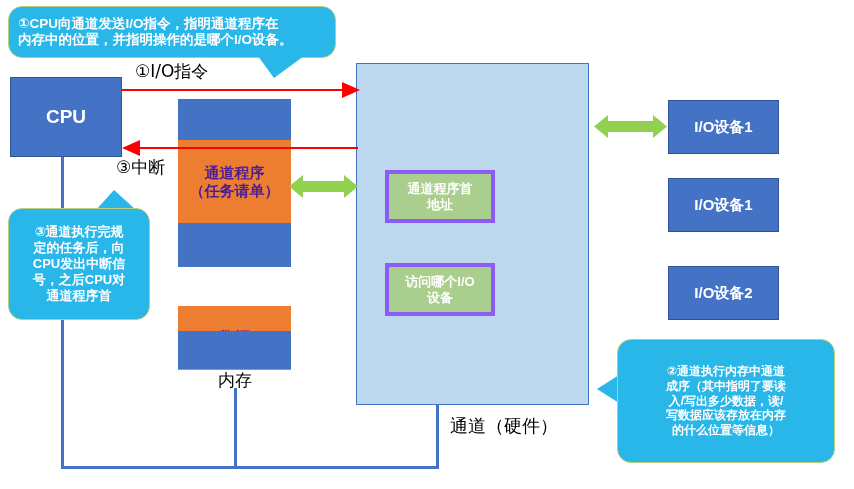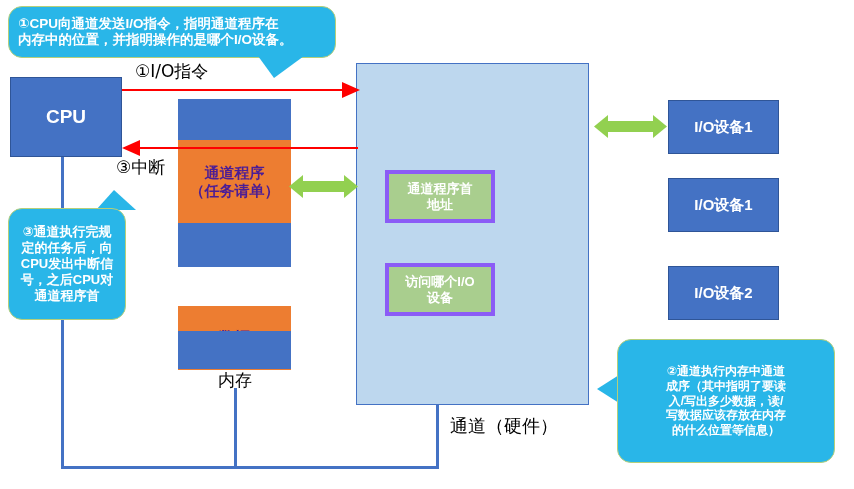--- a/index.html
+++ b/index.html
@@ -205,21 +205,21 @@
 
   <div class="abs" style="left:8px; top:6px; width:328px; height:52px;">
     <div class="callout left-align" style="width:328px; height:52px; font-size:13.5px; flex-direction:column; align-items:flex-start; justify-content:center;">
       <span>①CPU向通道发送I/O指令，指明通道程序在</span>
       <span>内存中的位置，并指明操作的是哪个I/O设备。</span>
     </div>
   </div>
   <div class="tail tail-down" style="left:258px; top:56px;"></div>
 
   <div class="tail tail-up" style="left:96px; top:190px;"></div>
-  <div class="abs callout" style="left:8px; top:208px; width:118px; height:112px; font-size:13px; flex-direction:column; align-items:center; justify-content:center;">
+  <div class="abs callout" style="left:8px; top:208px; width:142px; height:112px; font-size:13px; flex-direction:column; align-items:center; justify-content:center;">
     <span>③通道执行完规</span>
     <span>定的任务后，向</span>
     <span>CPU发出中断信</span>
     <span>号，之后CPU对</span>
     <span>通道程序首</span>
   </div>
 
   <div class="tail tail-left" style="left:597px; top:375px;"></div>
   <div class="abs callout" style="left:617px; top:339px; width:218px; height:124px; font-size:12px; flex-direction:column; align-items:center; justify-content:center;">
     <span>②通道执行内存中通道</span>

